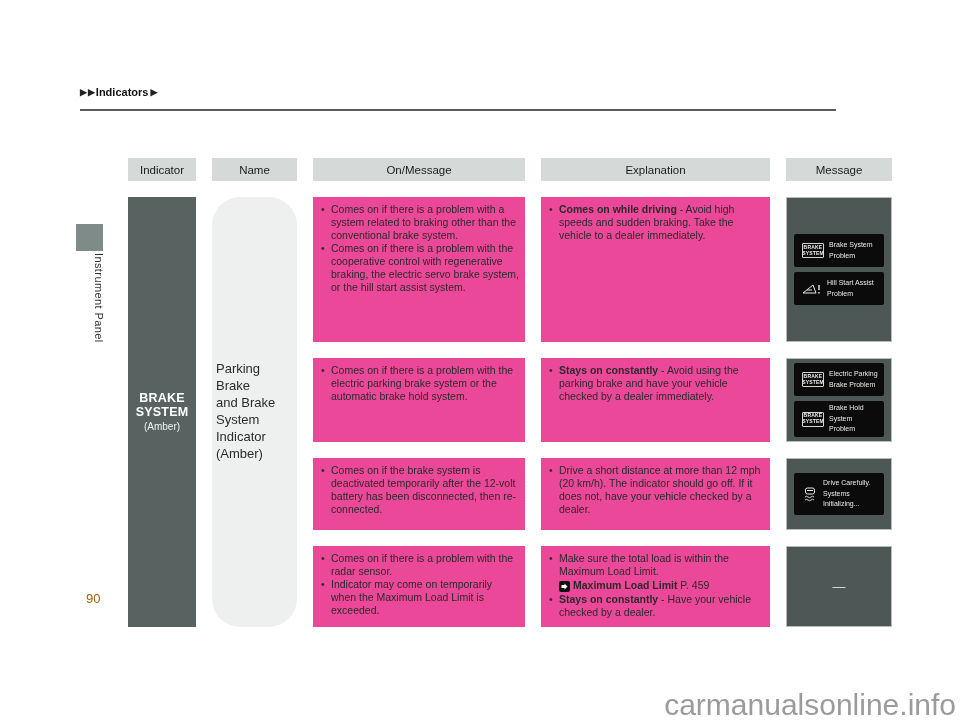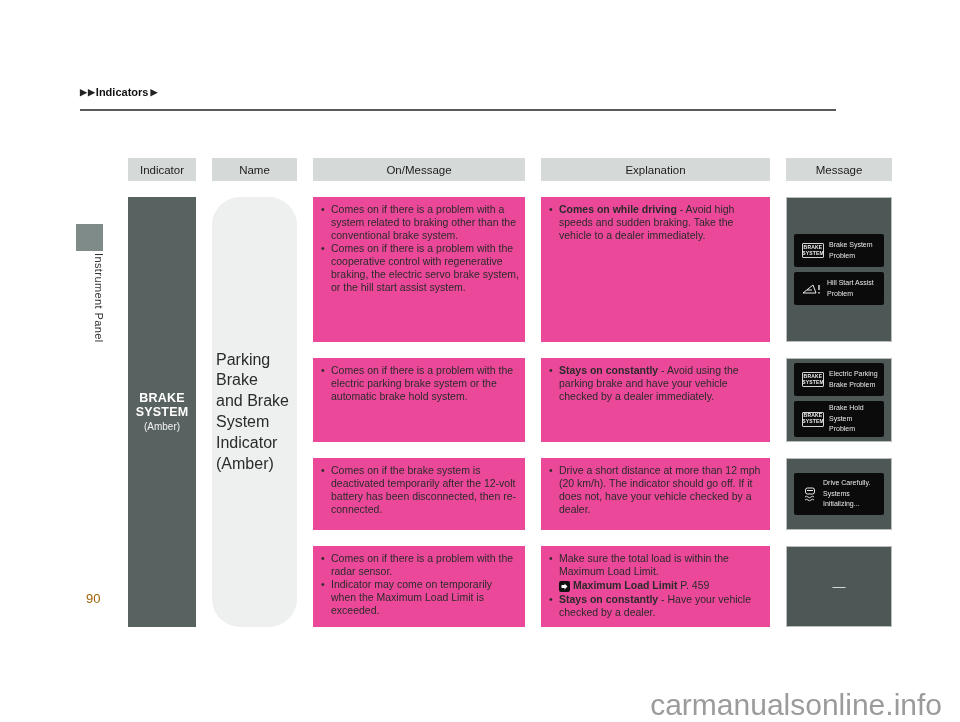--- a/index.html
+++ b/index.html
@@ -29,21 +29,21 @@
   .th{background:#d5d9d8;display:flex;align-items:center;justify-content:center;font-size:11.5px;color:#1c1c1c;}
   .td{background:#ec4899;font-size:10.5px;line-height:1.24;color:#2b2b2b;padding:6px 6px 0 6px;}
   .cell-indicator{
     grid-column:1;grid-row:2/6;background:#586260;color:#fff;
     display:flex;flex-direction:column;align-items:center;justify-content:center;text-align:center;
   }
   .ind-title{font-weight:bold;font-size:12.5px;line-height:1.1;letter-spacing:.2px;}
   .ind-sub{font-size:10px;margin-top:2px;color:#f2f2f2;}
   .cell-name{
     grid-column:2;grid-row:2/6;background:#eef0ef;display:flex;align-items:center;
-    padding:4px;font-size:16px;line-height:1.3;white-space:pre-line;border-radius:28px;
+    padding:4px;font-size:13px;line-height:1.3;white-space:pre-line;border-radius:28px;
   }
   .bullet{position:relative;padding-left:12px;}
   .bullet::before{content:"\2022";position:absolute;left:2px;top:0;}
   .b{font-weight:bold;}
   .ref-line{display:flex;align-items:flex-end;gap:3px;padding-left:12px;margin:1px 0;}
   .ref-box{width:11px;height:11px;background:#111;border-radius:2px;display:flex;align-items:center;justify-content:center;flex:0 0 auto;}
 
   
   .msg{
     background:#4d5755;border:1px solid #b9bebd;
@@ -56,21 +56,21 @@
   .screen-text{color:#e9e9e9;font-size:7px;line-height:1.5;white-space:pre-line;}
   .badge{
     width:20px;height:13px;border:1px solid #d2d2d2;border-radius:1px;flex:0 0 auto;margin-left:4px;
     display:flex;flex-direction:column;align-items:center;justify-content:center;
     color:#eee;font-size:5px;font-weight:bold;line-height:1.15;letter-spacing:.2px;
   }
   .screen-svg{flex:0 0 auto;margin-left:4px;}
   .msg-dash{color:#e3e3e3;font-size:13px;}
 
   
-  .watermark{position:absolute;right:18px;bottom:0px;font-size:30px;color:#9b9b9b;}
+  .watermark{position:absolute;right:4px;bottom:0px;font-size:30px;color:#9b9b9b;}
 </style>
 </head>
 <body>
 
 <div class="breadcrumb">
   <span class="bc-arrow">▶</span>
   <span class="bc-arrow">▶</span>
   <span>Indicators</span>
   <span class="bc-arrow trail">▶</span>
 </div>

